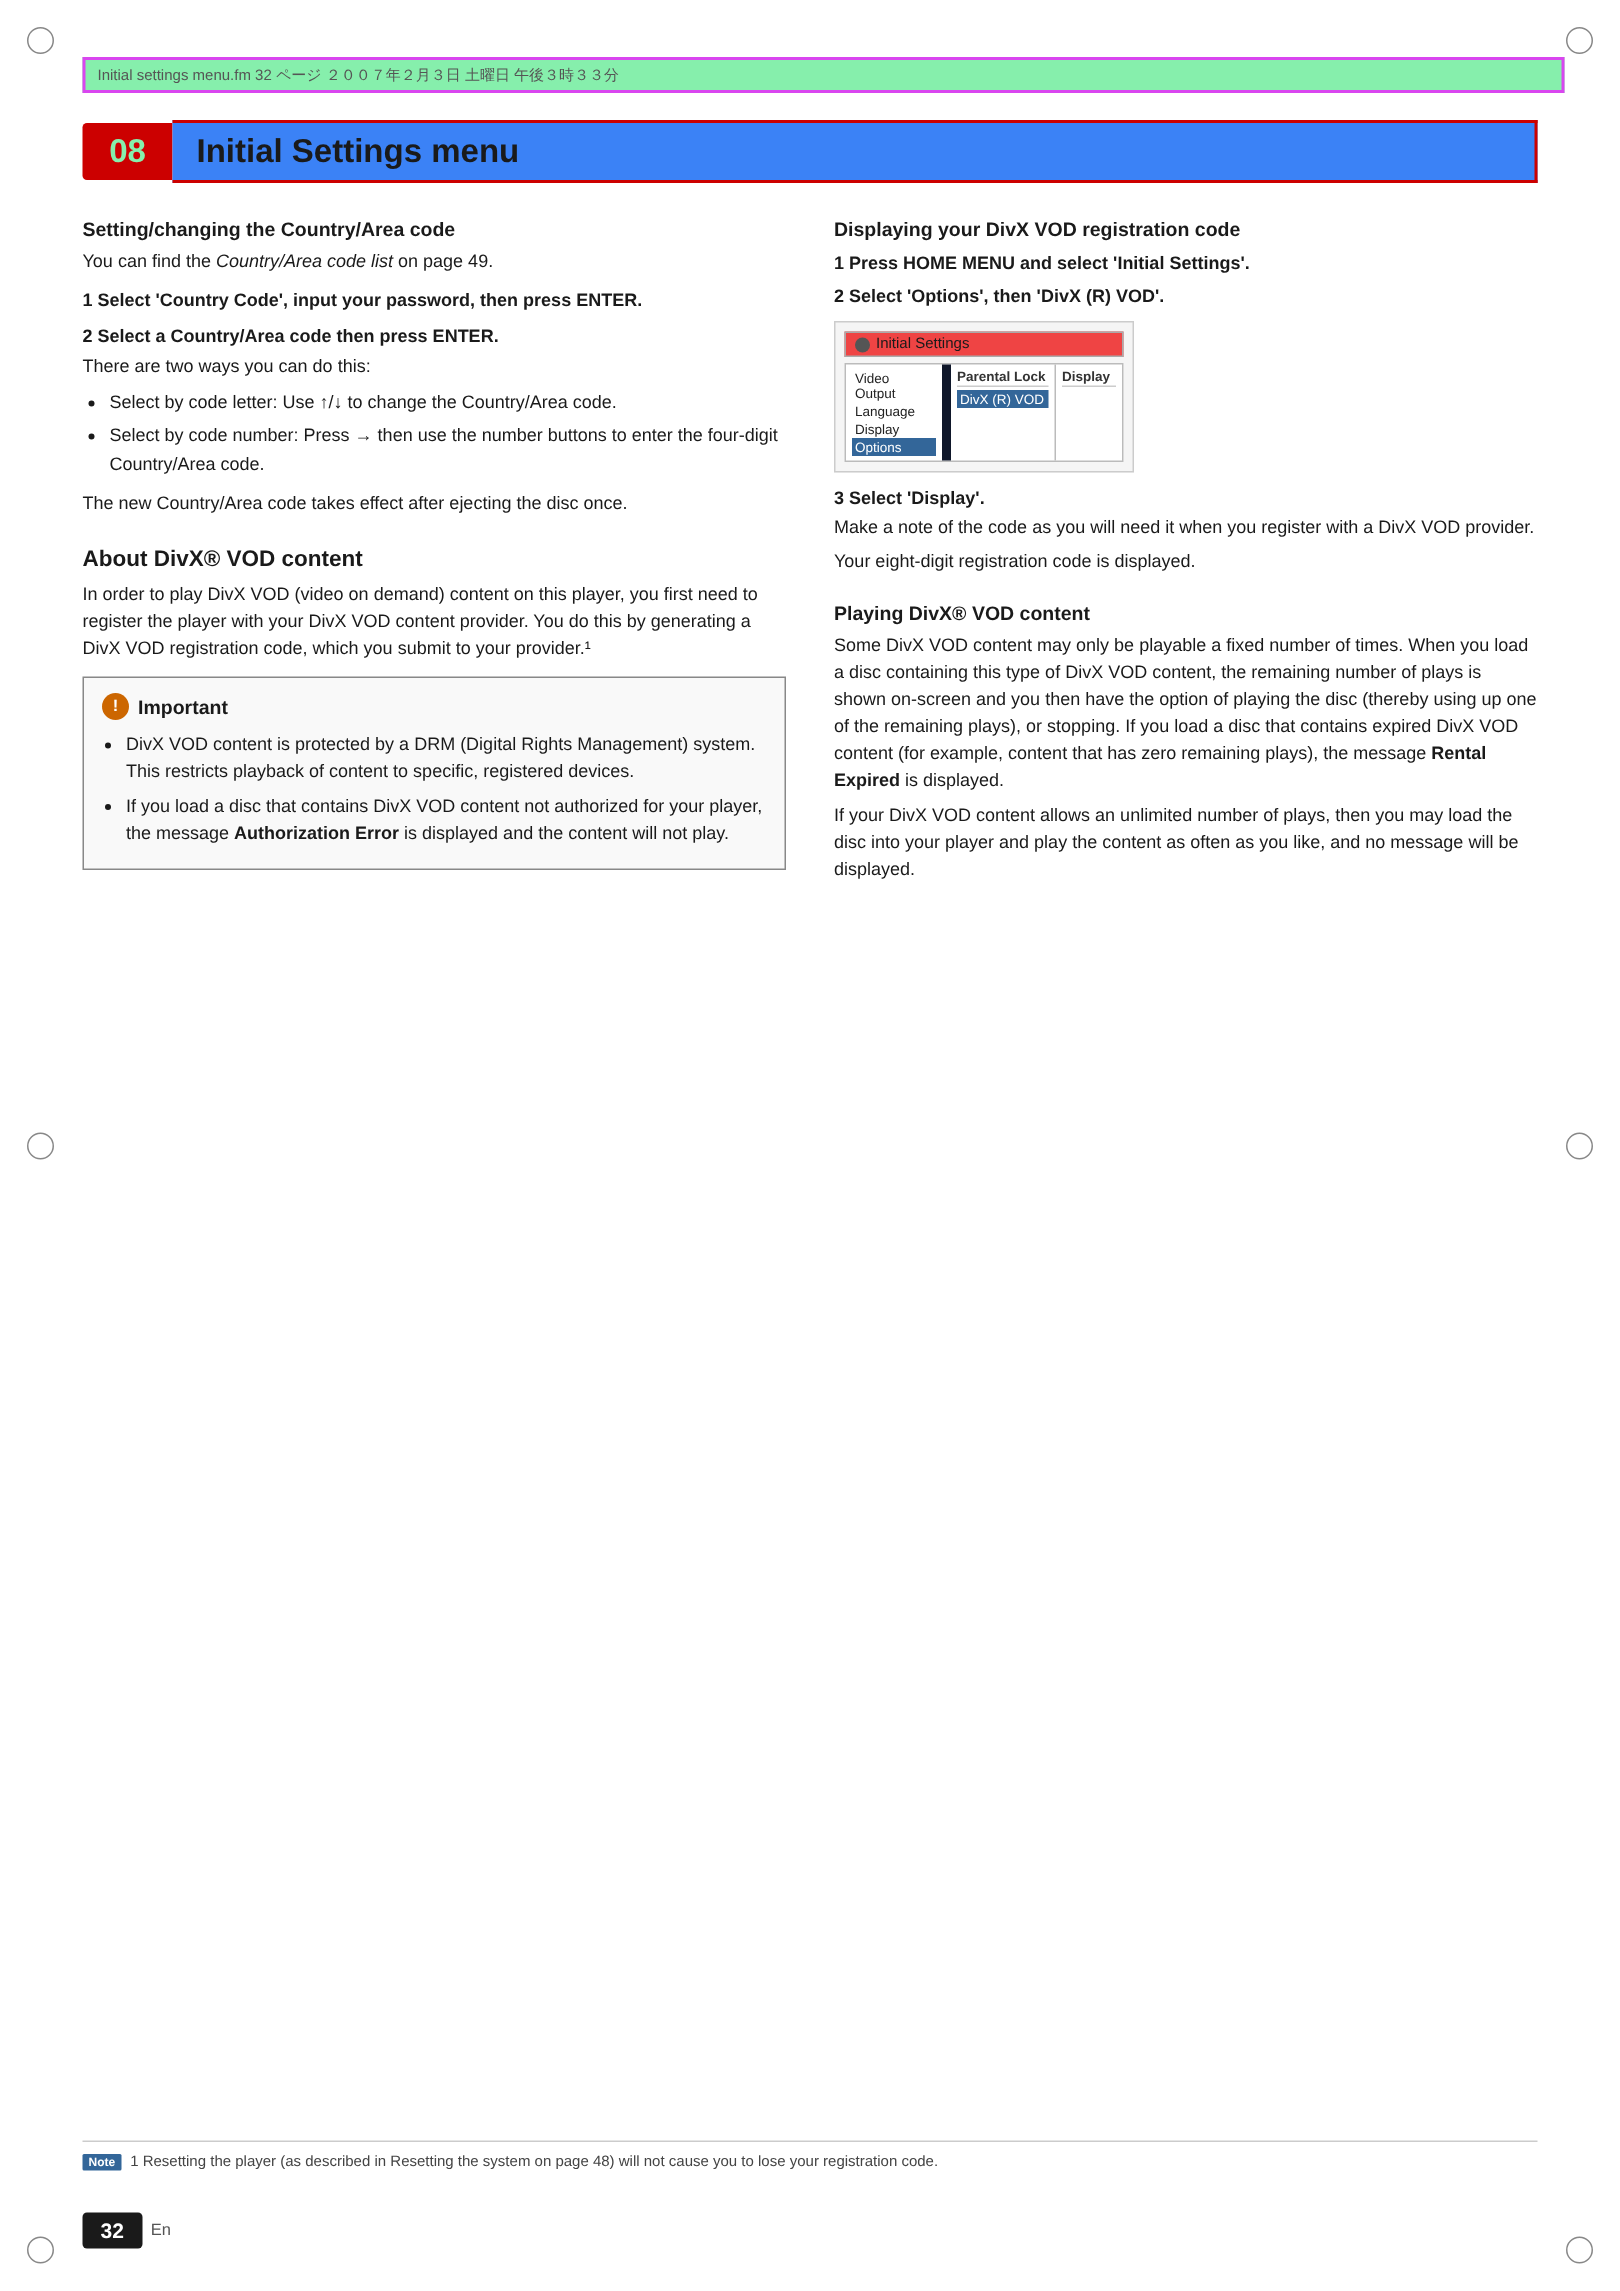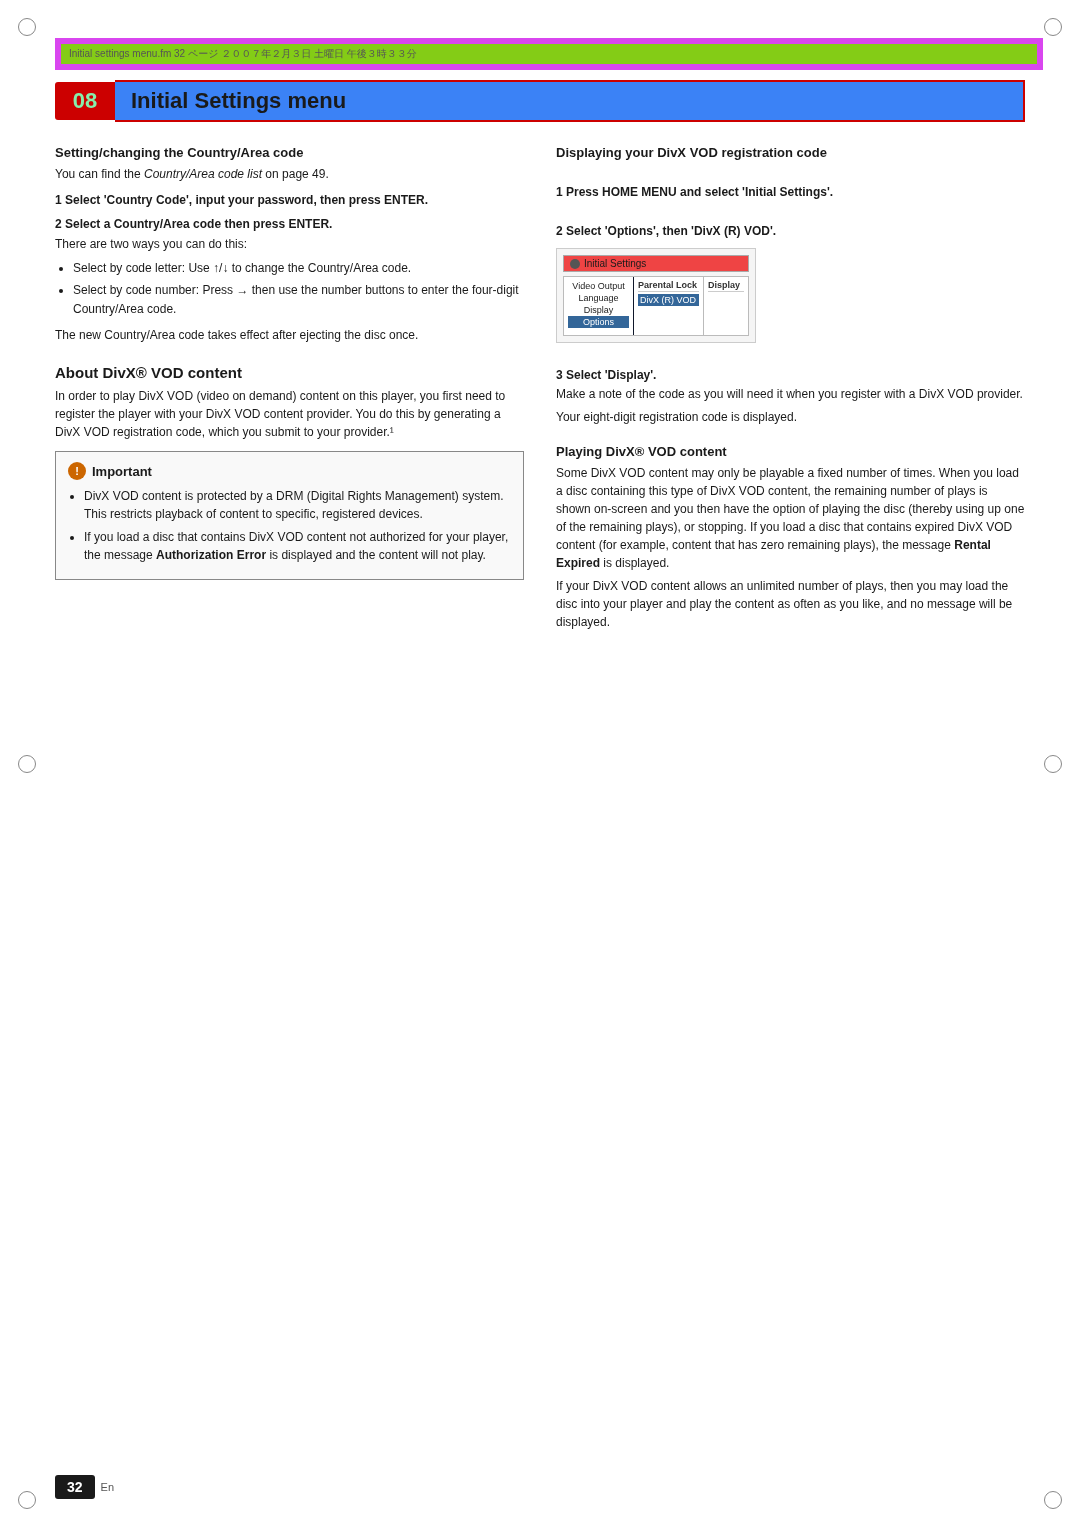--- a/index.html
+++ b/index.html
@@ -29,25 +29,25 @@
     .corner-mark.br { bottom: 18px; right: 18px; }
     .corner-mark.ml { top: 50%; left: 18px; transform: translateY(-50%); }
     .corner-mark.mr { top: 50%; right: 18px; transform: translateY(-50%); }
 
     
     .file-info-bar {
       position: absolute;
       top: 38px;
       left: 55px;
       right: 37px;
-      border: 6px solid #d946ef;
+      border: 2px solid #d946ef;
       padding: 3px 8px;
       font-size: 10px;
       color: #555;
-      background: #84cc16;
+      background: #86efac;
     }
 
     
     .chapter-header {
       position: absolute;
       top: 80px;
       left: 55px;
       right: 55px;
       display: flex;
       align-items: center;
@@ -199,21 +199,21 @@
 
     .step-text {
       font-size: 12px;
       line-height: 1.5;
       margin-bottom: 5px;
     }
 
     .step-numbered {
       font-size: 12px;
       font-weight: bold;
-      margin-top: 25px;
+      margin-top: 8px;
       margin-bottom: 3px;
     }
 
     
     .settings-screenshot {
       border: 1px solid #ccc;
       background: #f5f5f5;
       padding: 6px;
       margin: 10px 0;
       width: 200px;
@@ -242,23 +242,22 @@
     .ss-body {
       display: flex;
       gap: 0;
       border: 1px solid #bbb;
       background: #fff;
       min-height: 60px;
     }
 
     .ss-col1 {
       width: 70px;
-      border-right: 1px solid #0f172a;
+      border-right: 6px solid #0f172a;
       padding: 3px 4px;
-      text-align: center;
     }
 
     .ss-col2 {
       width: 70px;
       border-right: 1px solid #bbb;
       padding: 3px 4px;
     }
 
     .ss-col3 {
       flex: 1;
@@ -425,19 +424,23 @@
 
       <div class="step-heading">Playing DivX® VOD content</div>
       <div class="step-text">
         Some DivX VOD content may only be playable a fixed number of times. When you load a disc containing this type of DivX VOD content, the remaining number of plays is shown on-screen and you then have the option of playing the disc (thereby using up one of the remaining plays), or stopping. If you load a disc that contains expired DivX VOD content (for example, content that has zero remaining plays), the message <span class="bold">Rental Expired</span> is displayed.
       </div>
       <div class="step-text">If your DivX VOD content allows an unlimited number of plays, then you may load the disc into your player and play the content as often as you like, and no message will be displayed.</div>
 
     </div>
   </div>
 
+  <div class="bottom-note-area">
+    <div class="note-icon-box">Note</div>
+    <div>1  Resetting the player (as described in Resetting the system on page 48) will not cause you to lose your registration code.</div>
+  </div>
 
 </div>
 
 <div class="page-footer">
   <div class="page-number-box">32</div>
   <div class="page-lang">En</div>
 </div>
 
 </body></html>

